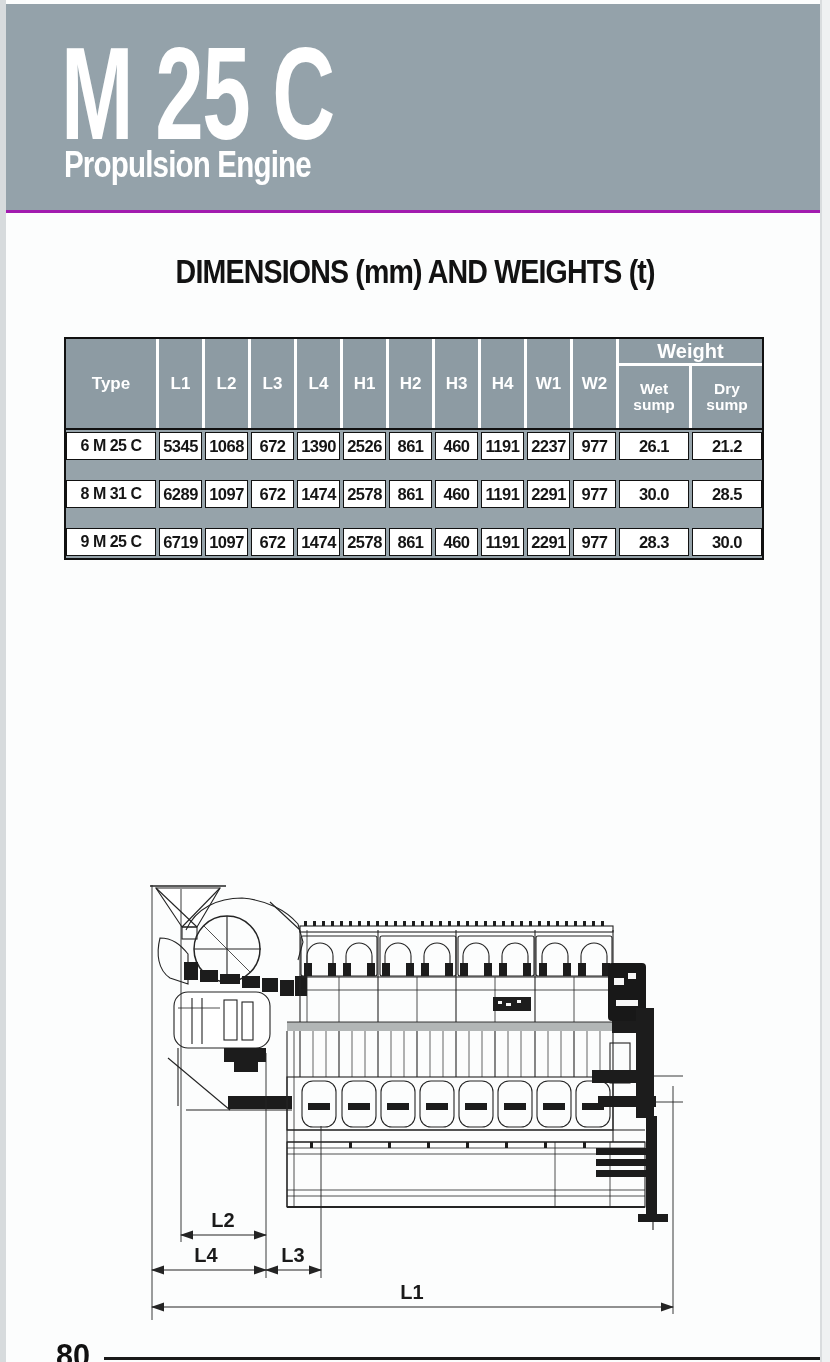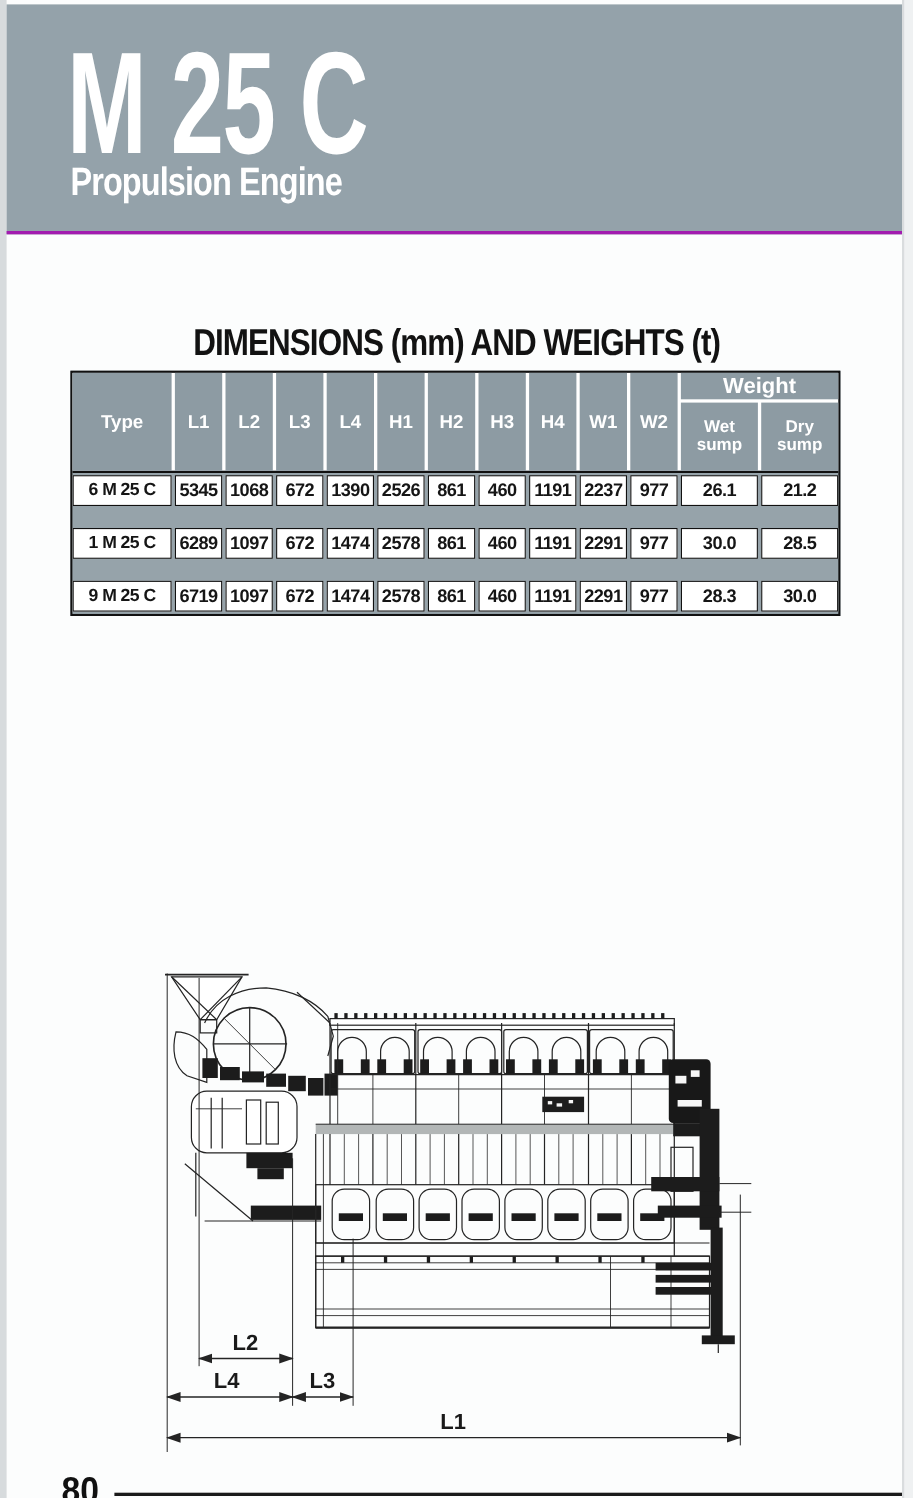--- a/index.html
+++ b/index.html
@@ -20,21 +20,21 @@
   }
   .subtitle{
     position:absolute;left:58px;top:140px;margin:0;color:#ffffff;
     font-size:36px;font-weight:700;letter-spacing:-1px;
     transform:scaleX(0.82);transform-origin:left top;white-space:nowrap;
   }
 
   
   .section-title{
     position:absolute;left:0;top:252px;width:830px;text-align:center;
-    font-size:34px;font-weight:700;color:#121212;letter-spacing:-1px;margin-top:41px;
+    font-size:34px;font-weight:700;color:#121212;letter-spacing:-1px;
   }
   .section-title span{display:inline-block;transform:scaleX(0.84);transform-origin:center;white-space:nowrap;}
 
   
   .dims-table{position:absolute;left:64px;top:337px;width:700px;border:2.5px solid #111;background:#96a3aa;box-sizing:border-box;}
   .t-head{
     display:grid;grid-template-columns:90px repeat(10,1fr) 70px 70px;
     grid-template-rows:24px 62px;gap:3px;background:#ffffff;
   }
   .h-cell{background:#8d9ba3;color:#fff;font-weight:700;font-size:17px;
@@ -103,21 +103,21 @@
         <div class="t-cell">2526</div>
         <div class="t-cell">861</div>
         <div class="t-cell">460</div>
         <div class="t-cell">1191</div>
         <div class="t-cell">2237</div>
         <div class="t-cell">977</div>
         <div class="t-cell">26.1</div>
         <div class="t-cell">21.2</div>
       </div>
       <div class="t-row">
-        <div class="t-cell type">1 M 25 C</div>
+        <div class="t-cell type">8 M 31 C</div>
         <div class="t-cell">6289</div>
         <div class="t-cell">1097</div>
         <div class="t-cell">672</div>
         <div class="t-cell">1474</div>
         <div class="t-cell">2578</div>
         <div class="t-cell">861</div>
         <div class="t-cell">460</div>
         <div class="t-cell">1191</div>
         <div class="t-cell">2291</div>
         <div class="t-cell">977</div>

